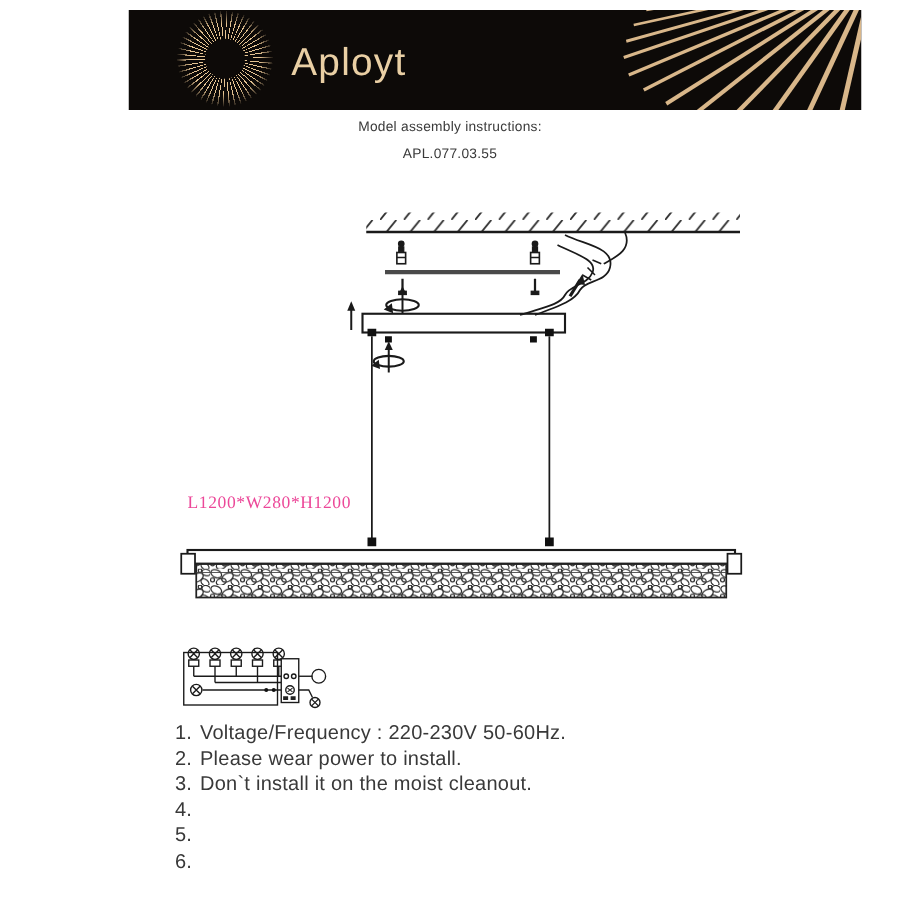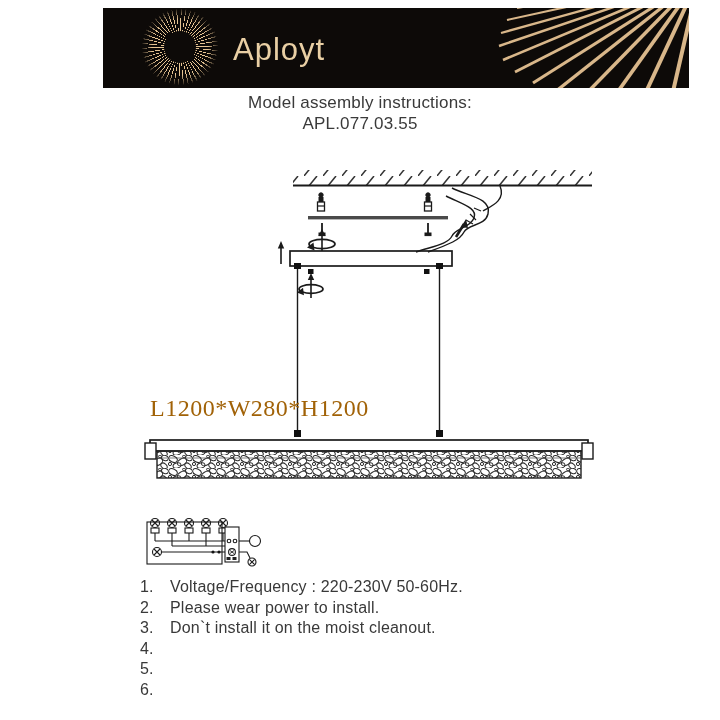--- a/index.html
+++ b/index.html
@@ -11,32 +11,32 @@
   .starburst{position:absolute;left:39px;top:1px;width:76px;height:76px;border-radius:50%;
     background:
       radial-gradient(circle at 50% 50%, rgba(13,10,8,0) 0 52%, #0d0a08 73%),
       repeating-conic-gradient(from 1deg, #e6c493 0deg 1.7deg, rgba(13,10,8,0) 1.7deg 7.2deg);}
   .starburst::after{content:"";position:absolute;left:50%;top:50%;width:32px;height:32px;margin:-16px 0 0 -16px;border-radius:50%;background:#0d0a08;}
   .brandname{position:absolute;left:130px;top:24px;color:#e9cfa4;font-size:31px;font-weight:400;letter-spacing:1px;}
   .fan{position:absolute;right:0;top:0;width:200px;height:80px;}
 
   
   .title-block{position:absolute;left:0;top:92px;width:720px;text-align:center;color:#3a3a3a;}
-  .title-line{font-size:17px;line-height:21px;letter-spacing:.2px;}
+  .title-line{font-size:11px;line-height:21px;letter-spacing:.2px;}
 
   
   .diagram{position:absolute;left:0;top:0;width:720px;height:720px;}
   .dim-label{position:absolute;left:150px;top:395px;width:142px;text-align:left;
-    font-family:"Liberation Serif","DejaVu Serif",serif;font-size:24px;color:#a16207;letter-spacing:.5px;white-space:nowrap;}
+    font-family:"Liberation Serif","DejaVu Serif",serif;font-size:14px;color:#ec4899;letter-spacing:.5px;white-space:nowrap;}
 
   
   .list{position:absolute;left:140px;top:577px;width:520px;color:#393939;}
   .row{display:flex;font-size:16px;line-height:20.5px;letter-spacing:.2px;}
   .row .num{width:20px;flex:0 0 20px;}
-  .row .txt{margin-left:10px;white-space:nowrap;}
+  .row .txt{white-space:nowrap;}
 </style>
 </head>
 <body>
 
 <div class="page">
 
   <div class="banner">
     <div class="starburst"></div>
     <div class="brandname">Aployt</div>
     <svg class="fan" viewBox="0 0 200 80" preserveAspectRatio="none">

